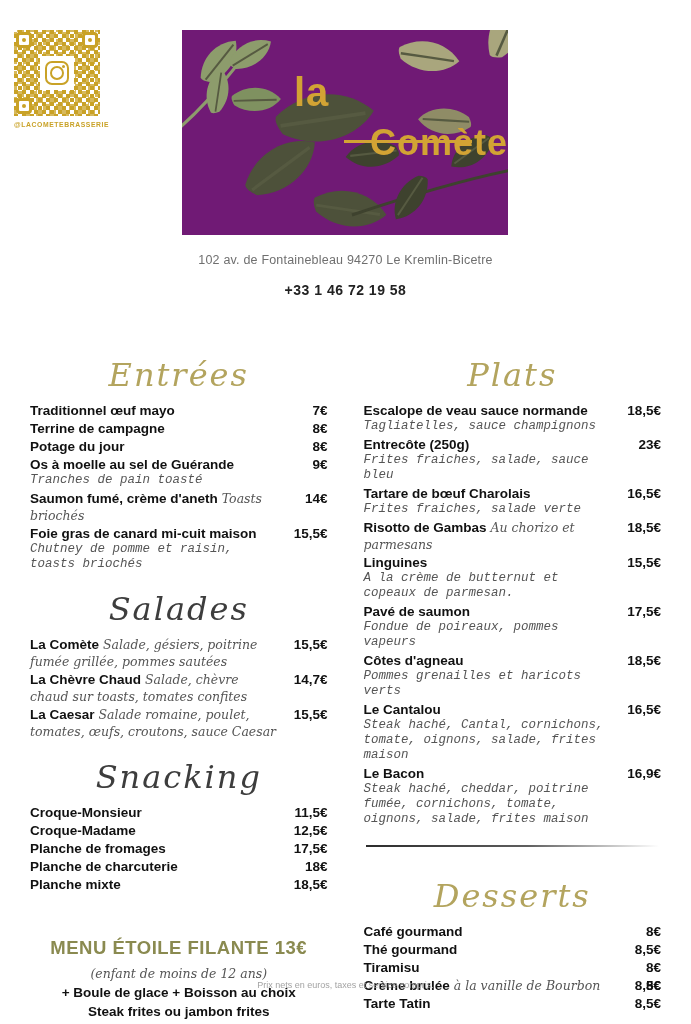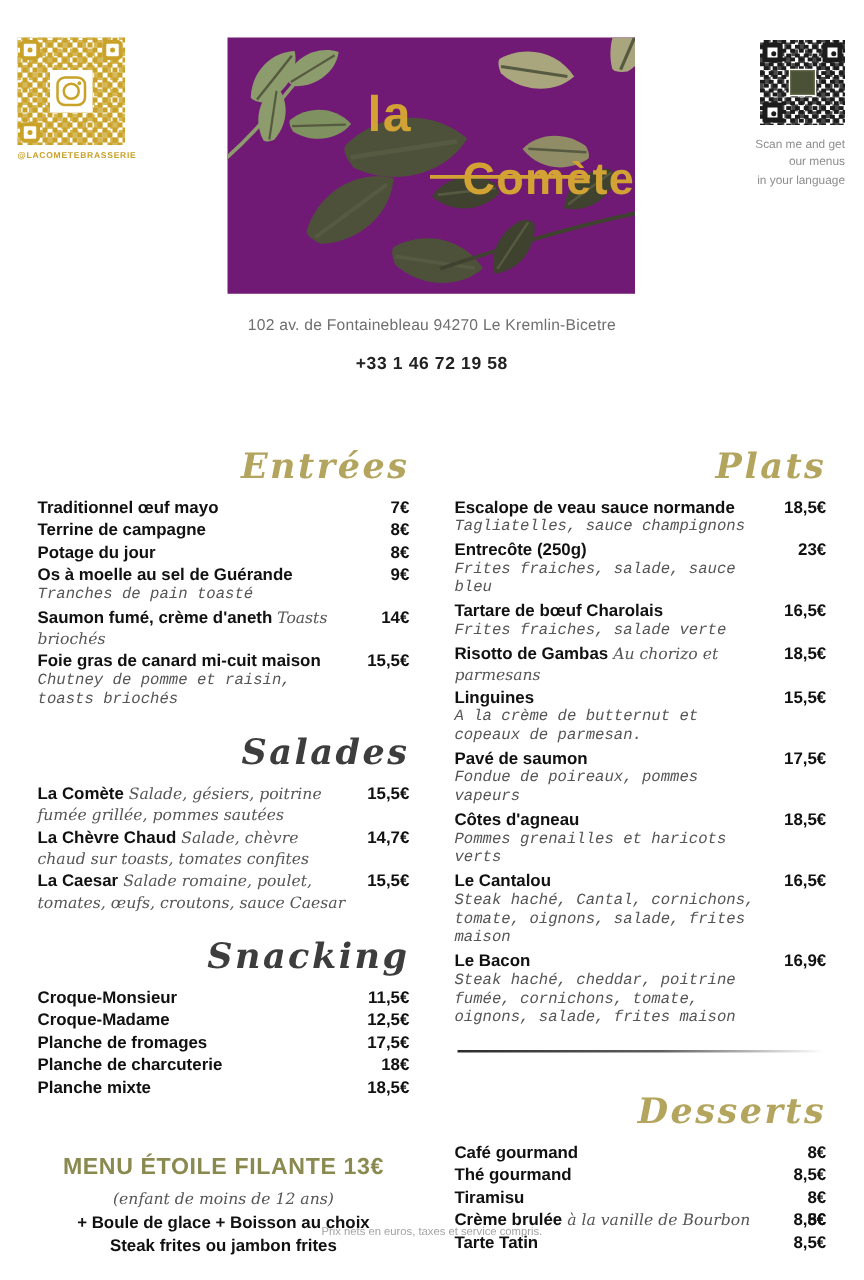--- a/index.html
+++ b/index.html
@@ -43,22 +43,22 @@
   .logo-line{position:absolute;left:162px;top:110px;width:128px;height:3px;background:#d2a334;}
 
   
   .contact{position:absolute;left:0;right:0;top:253px;text-align:center;}
   .addr{font-size:12.5px;color:#6f6f6f;letter-spacing:.2px;}
   .phone{margin-top:15px;font-size:14px;font-weight:bold;color:#222;letter-spacing:.5px;}
 
   
   .menu{position:absolute;left:30px;right:30px;top:352px;display:flex;gap:36px;}
   .col{flex:1;min-width:0;}
-  .stitle{margin:4px 0 8px;text-align:right;font-family:"DejaVu Serif",serif;font-style:italic;
-          font-weight:bold;font-size:28px;letter-spacing:2px;}
+  .stitle{margin:4px 0 8px;text-align:center;font-family:"DejaVu Serif",serif;font-style:italic;
+          font-weight:normal;font-size:32px;letter-spacing:2px;}
   .stitle.gold{color:#b3a45e;} .stitle.dark{color:#3d3d3d;}
   .msection + .msection .stitle{margin-top:18px;}
   .item{position:relative;padding-right:50px;font-size:13.5px;line-height:1.26;margin-bottom:1px;}
   .iname{font-weight:bold;}
   .idesc{font-family:"DejaVu Serif",serif;font-style:italic;font-size:12.5px;color:#555;}
   .price{position:absolute;right:0;top:0;font-weight:bold;font-size:13.5px;white-space:nowrap;}
   .isub{font-family:Liberation Mono, monospace;font-style:italic;font-size:12.5px;color:#555;
         line-height:1.2;margin:0 0 2px;}
   .divider{height:2px;margin:18px 2px 30px;
     background:linear-gradient(to right,#2c2c2c,#5e5e5e 55%,rgba(255,255,255,0));}
@@ -114,35 +114,20 @@
       <use href="#leaf" fill="#3e422e" transform="translate(210,148) rotate(200) scale(1.3)"></use>
       <use href="#leaf" fill="#3e422e" transform="translate(258,168) rotate(150) scale(1.25)"></use>
       <use href="#leaf" fill="#8f8c66" transform="translate(278,118) rotate(210) scale(1.3)"></use>
       <use href="#leaf" fill="#3e422e" transform="translate(316,132) rotate(170) scale(1.2)"></use>
     </svg>
     <div class="logo-la">la</div>
     <div class="logo-comete">Comète</div>
     <div class="logo-line"></div>
   </div>
 
-  <div class="qr-right">
-    <div class="qr qr-dark">
-      <span class="finder f-tl"></span>
-      <span class="finder f-tr"></span>
-      <span class="finder f-bl"></span>
-      <span class="qr-chip green-chip">
-          <span class="green-square"></span>
-        </span>
-    </div>
-    <div class="qr-caption">
-      <div>Scan me and get</div>
-      <div>our menus</div>
-      <div>in your language</div>
-    </div>
-  </div>
 
   <div class="contact">
     <div class="addr">102 av. de Fontainebleau 94270 Le Kremlin-Bicetre</div>
     <div class="phone">+33 1 46 72 19 58</div>
   </div>
 
   <div class="menu">
     <div class="col" id="col-left">
   <section class="msection">
     <h2 class="stitle gold">Entrées</h2>

